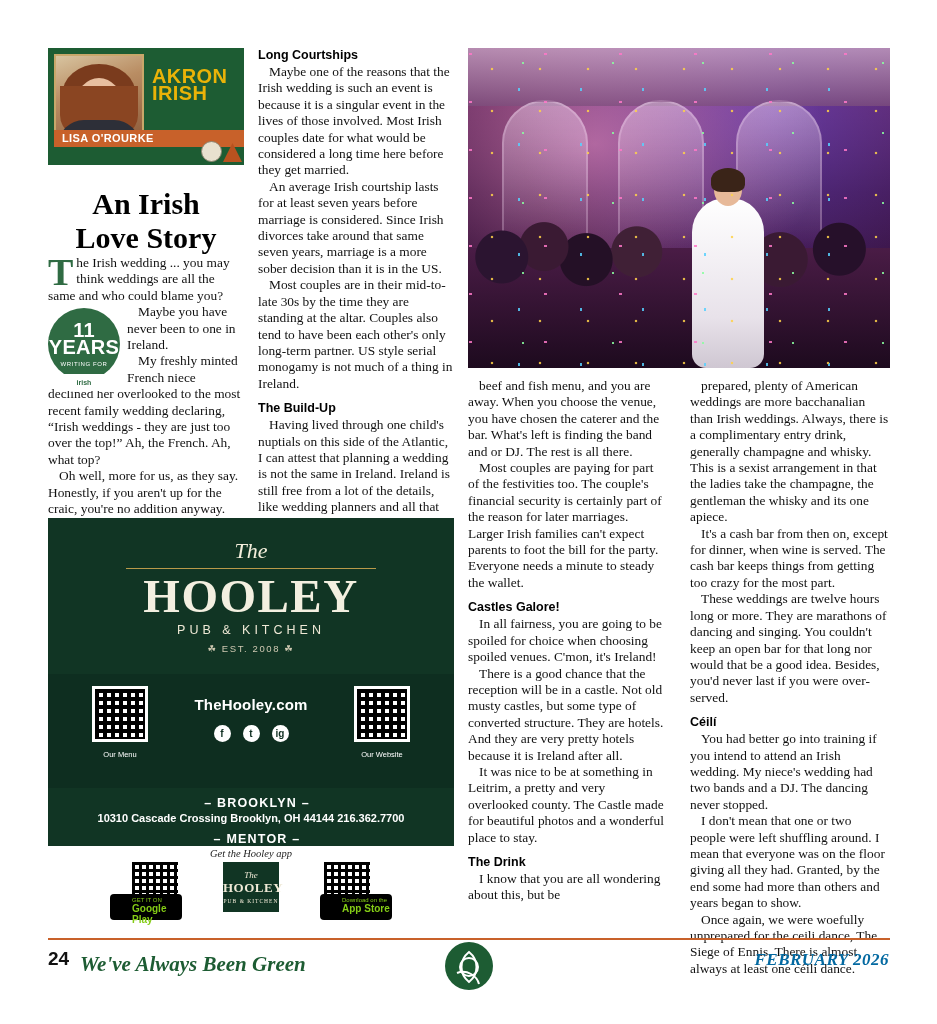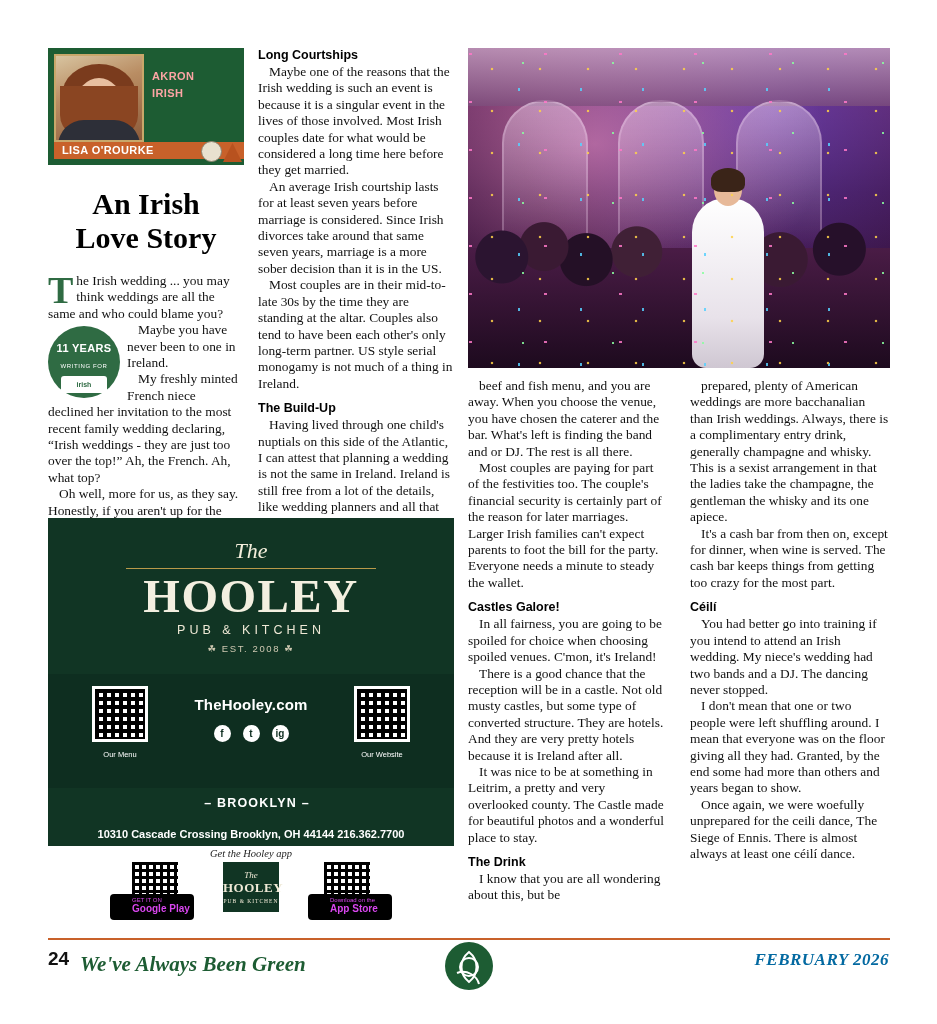--- a/index.html
+++ b/index.html
@@ -53,25 +53,25 @@
     background: #8a4522;
   }
   .shoulders{
     position:absolute; left:50%; bottom:-6px; transform:translateX(-50%);
     width: 82px; height: 26px; border-radius: 40px 40px 0 0;
     background:#2d2f38;
   }
   .byline-title {
     position: absolute; left: 104px; top: 20px;
     font-family: "Liberation Sans", sans-serif;
-    font-weight: bold; font-size: 11px; line-height: 17px;
-    color: #fca5a5; letter-spacing: .4px;
+    font-weight: bold; font-size: 20px; line-height: 17px;
+    color: #eab308; letter-spacing: .4px;
   }
   .byline-namebar {
-    position: absolute; left: 6px; bottom: 6px;
+    position: absolute; left: 6px; bottom: 18px;
     width: 190px; height: 17px;
     background: #c8612a;
   }
   .byline-name {
     position:absolute; left: 8px; top: 2px;
     font-family: "Liberation Sans", sans-serif;
     font-size: 11px; font-weight: bold; color: #fff; letter-spacing: .4px;
   }
   .badge-circle {
     position: absolute; right: 22px; bottom: 3px;
@@ -83,34 +83,34 @@
     width: 19px; height: 19px;
     background: #b8521f;
     clip-path: polygon(50% 0%, 100% 100%, 0% 100%);
   }
 
   .headline {
     font-family: "Liberation Serif", serif;
     font-weight: bold;
     font-size: 30px; line-height: 34px;
     text-align: center;
-    margin: 22px 0 18px 0;
+    margin: 22px 0 0 0;
     color: #000;
   }
 
   .years-badge {
     float: left;
     width: 72px; height: 72px; border-radius: 50%;
     background: #2f6b43; color: #fff;
     margin: 4px 7px 2px 0;
     text-align: center;
     font-family: "Liberation Sans", sans-serif;
     position: relative;
   }
-  .years-badge .yrs { font-size: 11px; font-weight: bold; margin-top: 14px; letter-spacing:.3px;}
+  .years-badge .yrs { font-size: 20px; font-weight: bold; margin-top: 14px; letter-spacing:.3px;}
   .years-badge .wf { font-size: 6px; letter-spacing: .6px; margin-top: 1px;}
   .years-badge .brandbox {
     margin: 2px auto 0; width: 46px; height: 17px;
     background: #fff; border-radius: 3px; color: #2f6b43;
     font-size: 7px; font-weight: bold; line-height: 17px;
   }
 
   .body-text {
     font-size: 13.4px; line-height: 16.4px;
     text-align: left;
@@ -267,41 +267,41 @@
     font-size: 7.5px; color:#fff; text-align:center; width: 62px;
   }
   .ad-bottom {
     position:absolute; left:0; top:270px; width:100%; height:136px;
     background:#113524; color:#fff; text-align:center;
     font-family:"Liberation Sans", sans-serif;
   }
   .loc-name {
     font-size: 12.5px; font-weight:bold; letter-spacing:1.2px; margin-top: 8px; padding-left: 12px;
   }
-  .loc-addr { font-size: 11px; font-weight:bold; margin-top: 18px; }
+  .loc-addr { font-size: 11px; font-weight:bold; margin-top: 2px; }
   .ad-app {
     position:absolute; left:0; bottom:0; width:100%; height:78px;
     background:#ffffff;
   }
   .app-label {
     position:absolute; left: 50%; transform:translateX(-50%); top: 2px;
     font-family:"Liberation Serif", serif; font-style: italic; font-size: 10.5px;
     color:#222;
   }
   .app-logo {
     position:absolute; left:50%; transform:translateX(-50%); top:16px;
     width: 56px; height:50px; background:#113524; color:#efe9d6;
     text-align:center; font-family:"Liberation Serif", serif;
   }
   .app-logo .t1 { font-style:italic; font-size:9px; margin-top:8px;}
   .app-logo .t2 { font-size: 13px; font-weight:bold; letter-spacing:.5px;}
   .app-logo .t3 { font-size: 5.5px; letter-spacing:1px; margin-top:2px;}
   .store {
-    position:absolute; width: 84px; height: 26px; background:#000;
-    border-radius:4px; color:#d946ef; font-family:"Liberation Sans", sans-serif;
+    position:absolute; width: 72px; height: 26px; background:#000;
+    border-radius:4px; color:#84cc16; font-family:"Liberation Sans", sans-serif;
   }
   .store .s1 { font-size:6px; margin: 3px 0 0 22px; }
   .store .s2 { font-size: 10px; font-weight:bold; margin-left: 22px; line-height:11px;}
   .qr-small {
     position:absolute; width:46px; height:46px; background:#fff;
     background-image:
       linear-gradient(90deg,#000 50%,transparent 50%),
       linear-gradient(#000 50%,transparent 50%);
     background-size: 7px 7px, 7px 7px;
   }
@@ -360,21 +360,21 @@
     </div>
 
     <div class="body-text">
       <p class="noindent dropcap">The Irish wedding ... you may think weddings are all the same and who could blame you?</p>
       <div class="years-badge">
         <div class="yrs">11 YEARS</div>
         <div class="wf">WRITING FOR</div>
         <div class="brandbox">irish</div>
       </div>
       <p>Maybe you have never been to one in Ireland.</p>
-      <p>My freshly minted French niece declined her invitation to the most recent family wedding declaring, “Irish weddings - they are just too over the top!” Ah, the French. Ah, what top?</p>
+      <p>My freshly minted French niece declined her overlooked to the most recent family wedding declaring, “Irish weddings - they are just too over the top!” Ah, the French. Ah, what top?</p>
       <p>Oh well, more for us, as they say. Honestly, if you aren't up for the craic, you're no addition anyway.</p>
     </div>
   </div>
 
   <div class="col col2">
     <div class="subhead first">Long Courtships</div>
     <div class="body-text">
       <p>Maybe one of the reasons that the Irish wedding is such an event is because it is a singular event in the lives of those involved. Most Irish couples date for what would be considered a long time here before they get married.</p>
       <p>An average Irish courtship lasts for at least seven years before marriage is considered. Since Irish divorces take around that same seven years, marriage is a more sober decision than it is in the US.</p>
       <p>Most couples are in their mid-to-late 30s by the time they are standing at the altar. Couples also tend to have been each other's only long-term partner. US style serial monogamy is not much of a thing in Ireland.</p>
@@ -414,20 +414,21 @@
     <div class="subhead">The Drink</div>
     <div class="body-text">
       <p>I know that you are all wondering about this, but be</p>
     </div>
   </div>
 
   <div class="col col4">
     <div class="body-text">
       <p>prepared, plenty of American weddings are more bacchanalian than Irish weddings. Always, there is a complimentary entry drink, generally champagne and whisky. This is a sexist arrangement in that the ladies take the champagne, the gentleman the whisky and its one apiece.</p>
       <p>It's a cash bar from then on, except for dinner, when wine is served. The cash bar keeps things from getting too crazy for the most part.</p>
+      <p>These weddings are twelve hours long or more. They are marathons of dancing and singing. You couldn't keep an open bar for that long nor would that be a good idea. Besides, you'd never last if you were over-served.</p>
     </div>
     <div class="subhead">Céilí</div>
     <div class="body-text">
       <p>You had better go into training if you intend to attend an Irish wedding. My niece's wedding had two bands and a DJ. The dancing never stopped.</p>
       <p>I don't mean that one or two people were left shuffling around. I mean that everyone was on the floor giving all they had. Granted, by the end some had more than others and years began to show.</p>
       <p>Once again, we were woefully unprepared for the ceili dance, The Siege of Ennis. There is almost always at least one céilí dance.</p>
     </div>
   </div>
 
   <div class="ad">

